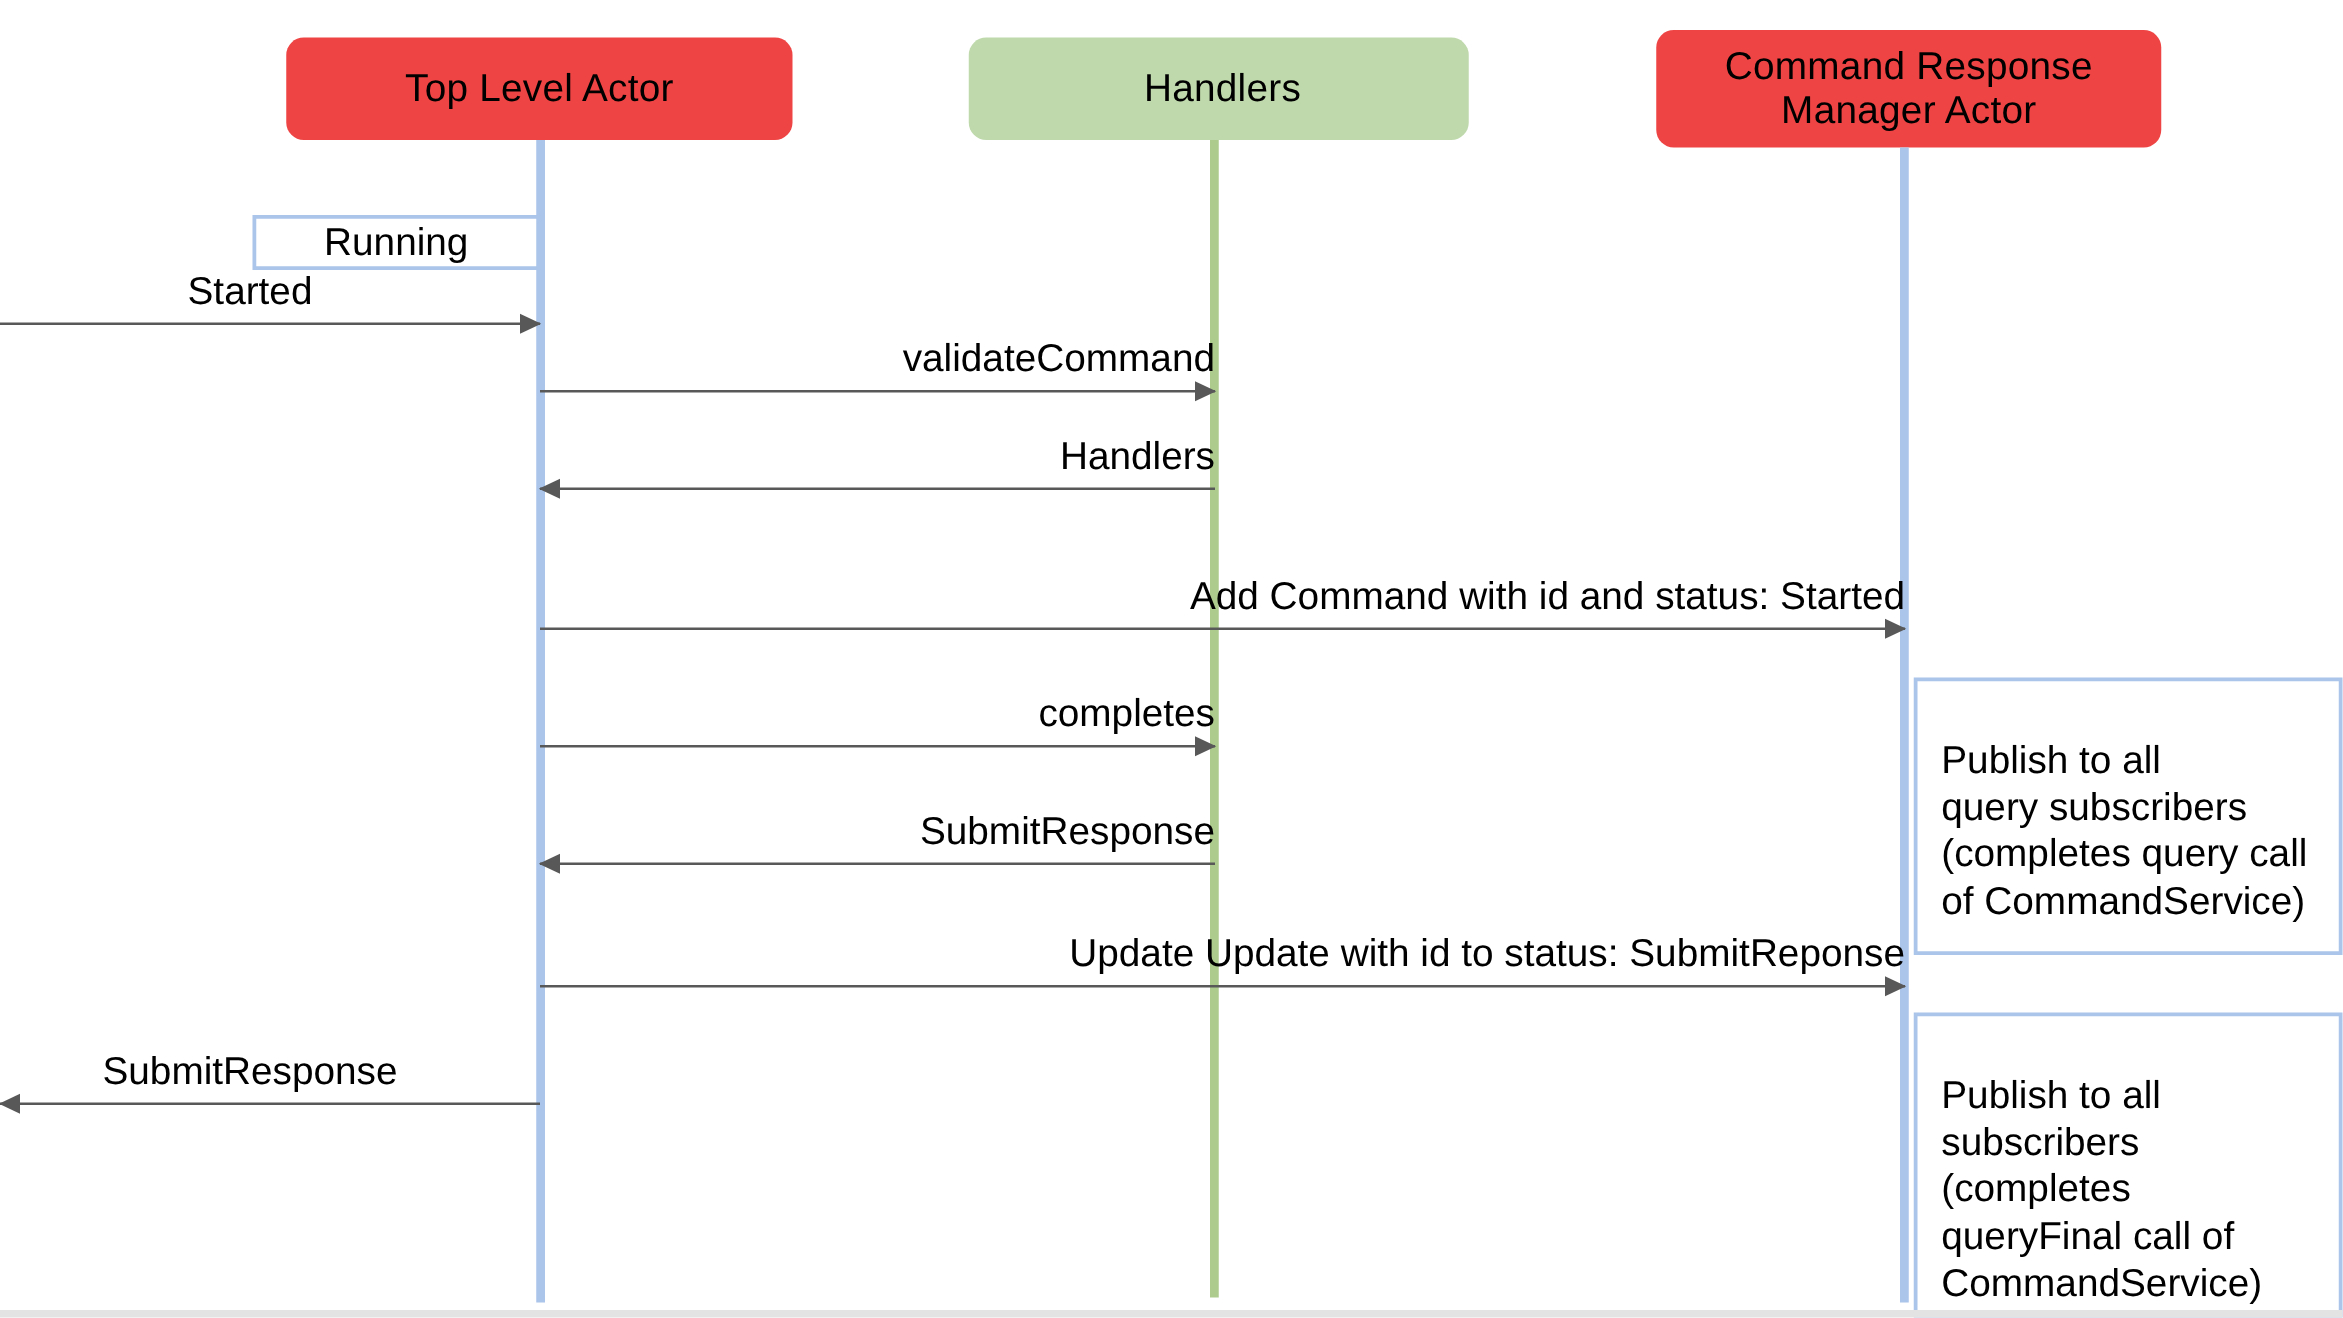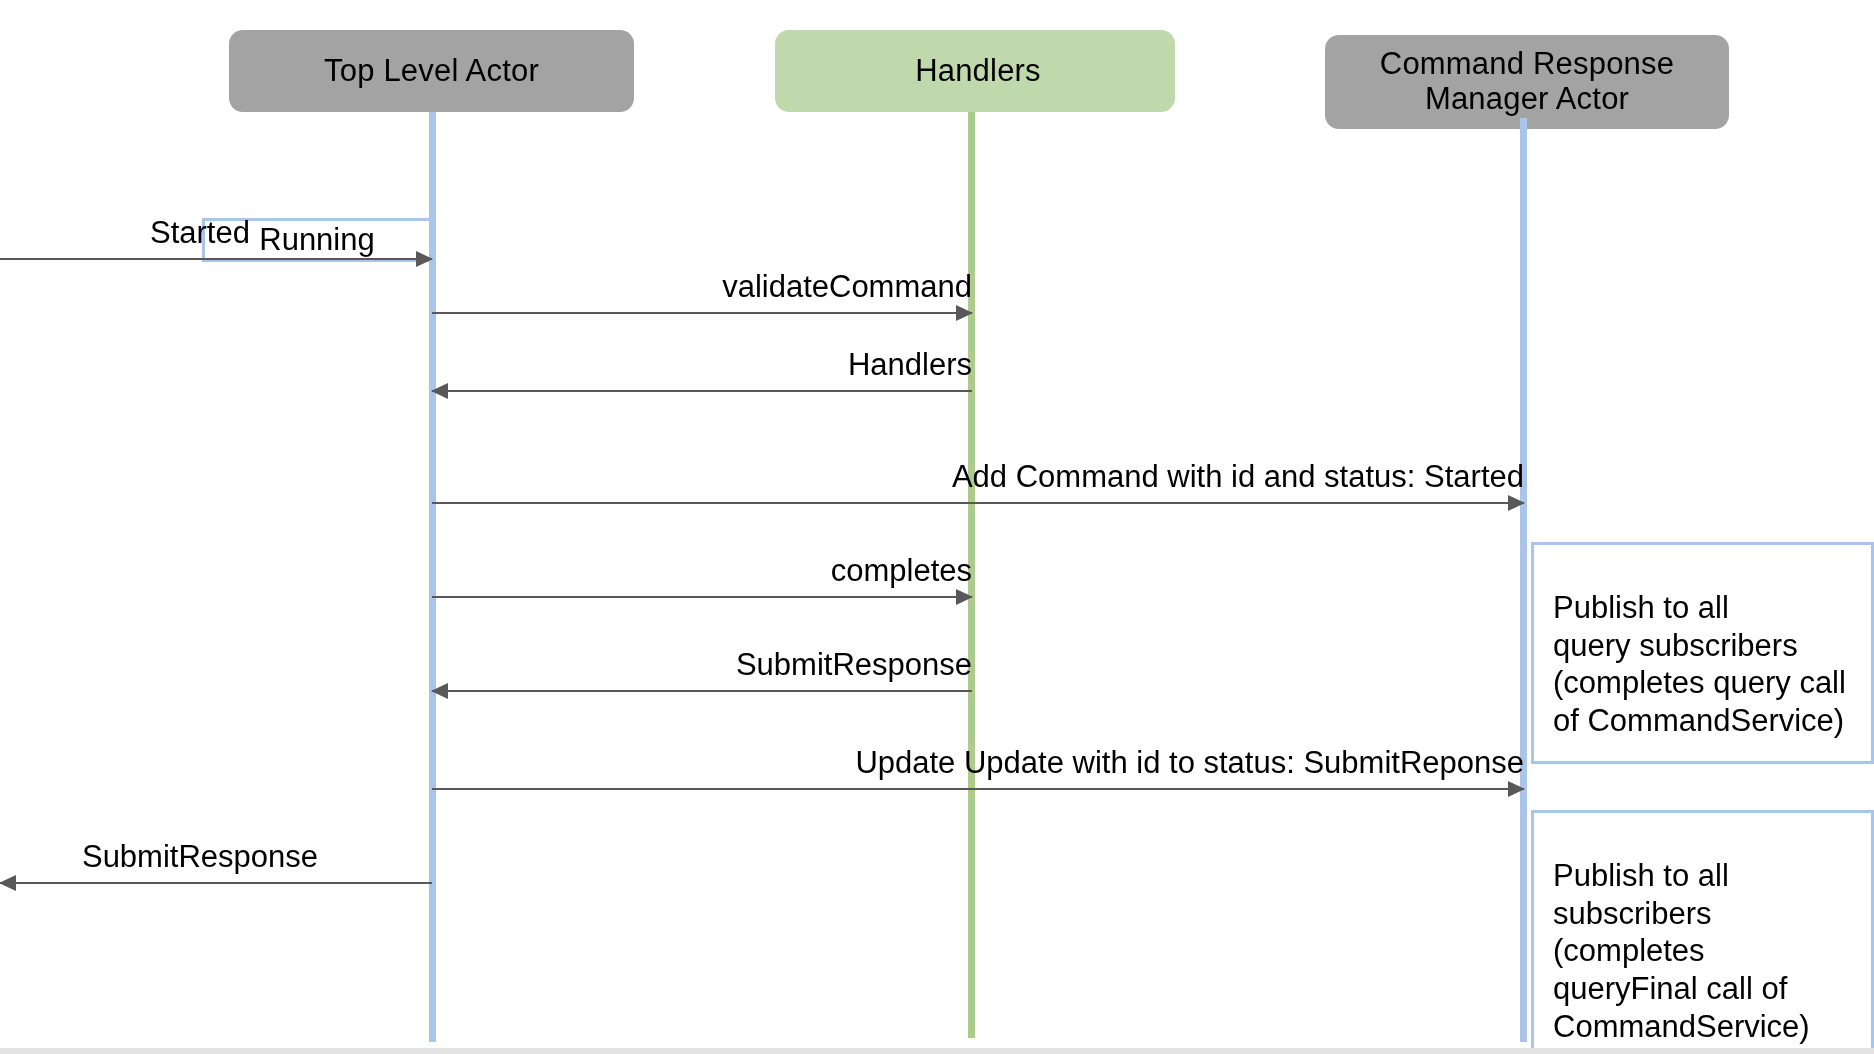--- a/index.html
+++ b/index.html
@@ -16,37 +16,36 @@
     border-radius:14px;
     display:flex;align-items:center;justify-content:center;
     text-align:center;
     font-size:31px;
     line-height:1.12;
     letter-spacing:0.2px;
     box-sizing:border-box;
     padding:4px 10px;
     white-space:pre-line;
   }
-  .actor-blue{background:#a3a3a3;}
+  .actor-blue{background:#ef4444;}
   .actor-green{background:#bfd9ac;padding-left:16px;}
 
   
   .lifeline{position:absolute;width:7px;}
   .lifeline-blue{background:#aac4ea;}
   .lifeline-green{background:#aecb8e;}
 
   
   .state-box{
     position:absolute;
     border:3px solid #aac4ea;
     background:#ffffff;
     box-sizing:border-box;
     display:flex;align-items:center;justify-content:center;
     font-size:31px;
-    margin-top:46px;
   }
 
   
   .msg{position:absolute;height:0;}
   .msg-line{
     position:absolute;left:0;right:0;top:0;
     border-top:2.4px solid #585858;
   }
   .arrow-head{
     position:absolute;top:-7px;width:0;height:0;
@@ -88,21 +87,21 @@
 <div class="stage">
 
   <div class="actor-box actor-blue" style="left:229px;top:30px;width:405px;height:82px;">
     <span>Top Level Actor</span>
   </div>
 
   <div class="actor-box actor-green" style="left:775px;top:30px;width:400px;height:82px;">
     <span>Handlers</span>
   </div>
 
-  <div class="actor-box actor-blue" style="left:1325px;top:35px;width:404px;height:94px;">
+  <div class="actor-box actor-blue" style="left:1325px;top:24px;width:404px;height:94px;">
     <span>Command Response
 Manager Actor</span>
   </div>
 
   <div class="lifeline lifeline-blue" style="left:429px;top:112px;height:930px;"></div>
 
   <div class="lifeline lifeline-green" style="left:968px;top:112px;height:926px;"></div>
 
   <div class="lifeline lifeline-blue" style="left:1520px;top:118px;height:924px;"></div>
 

